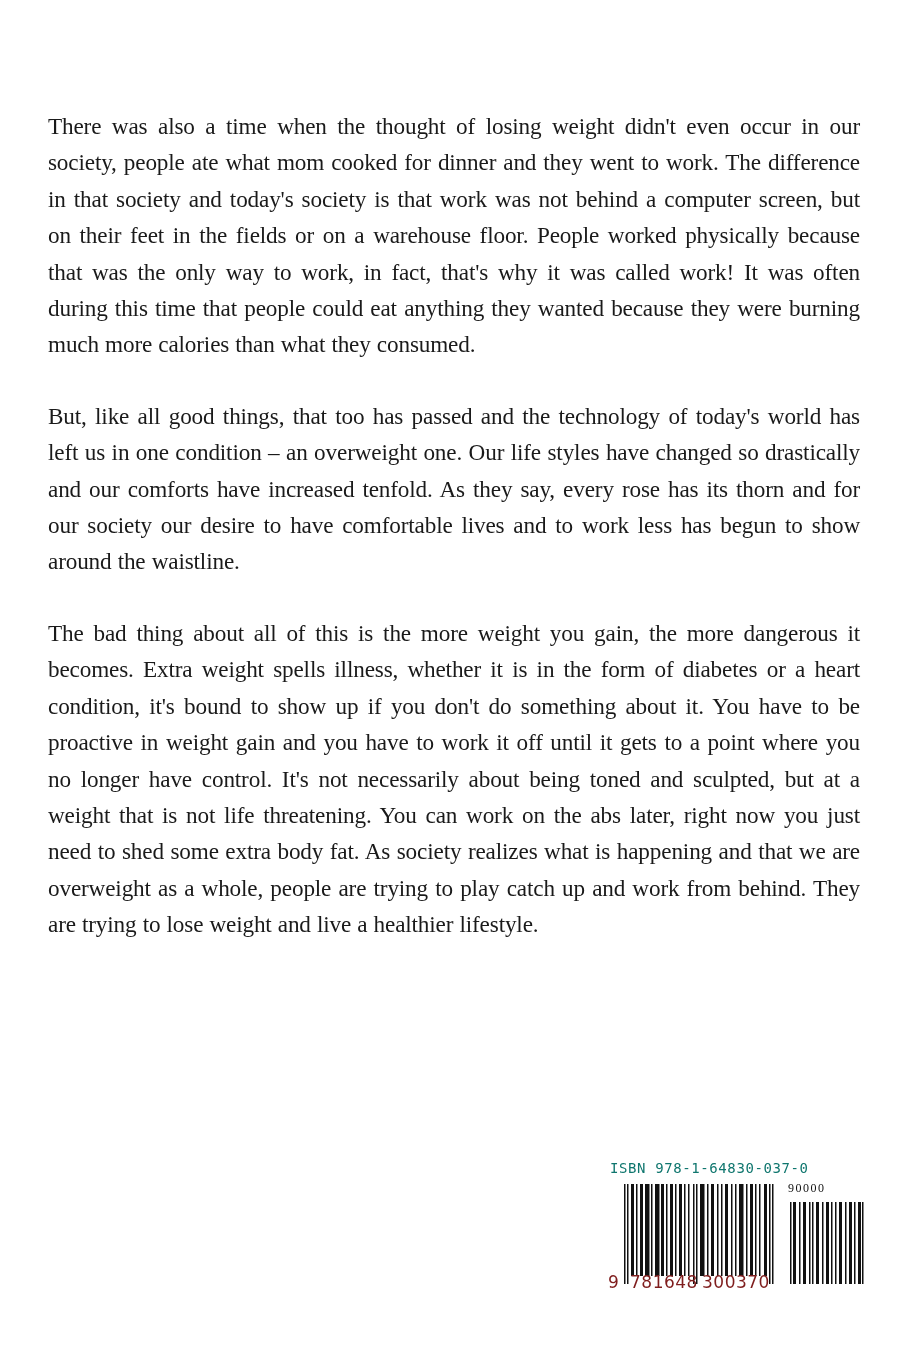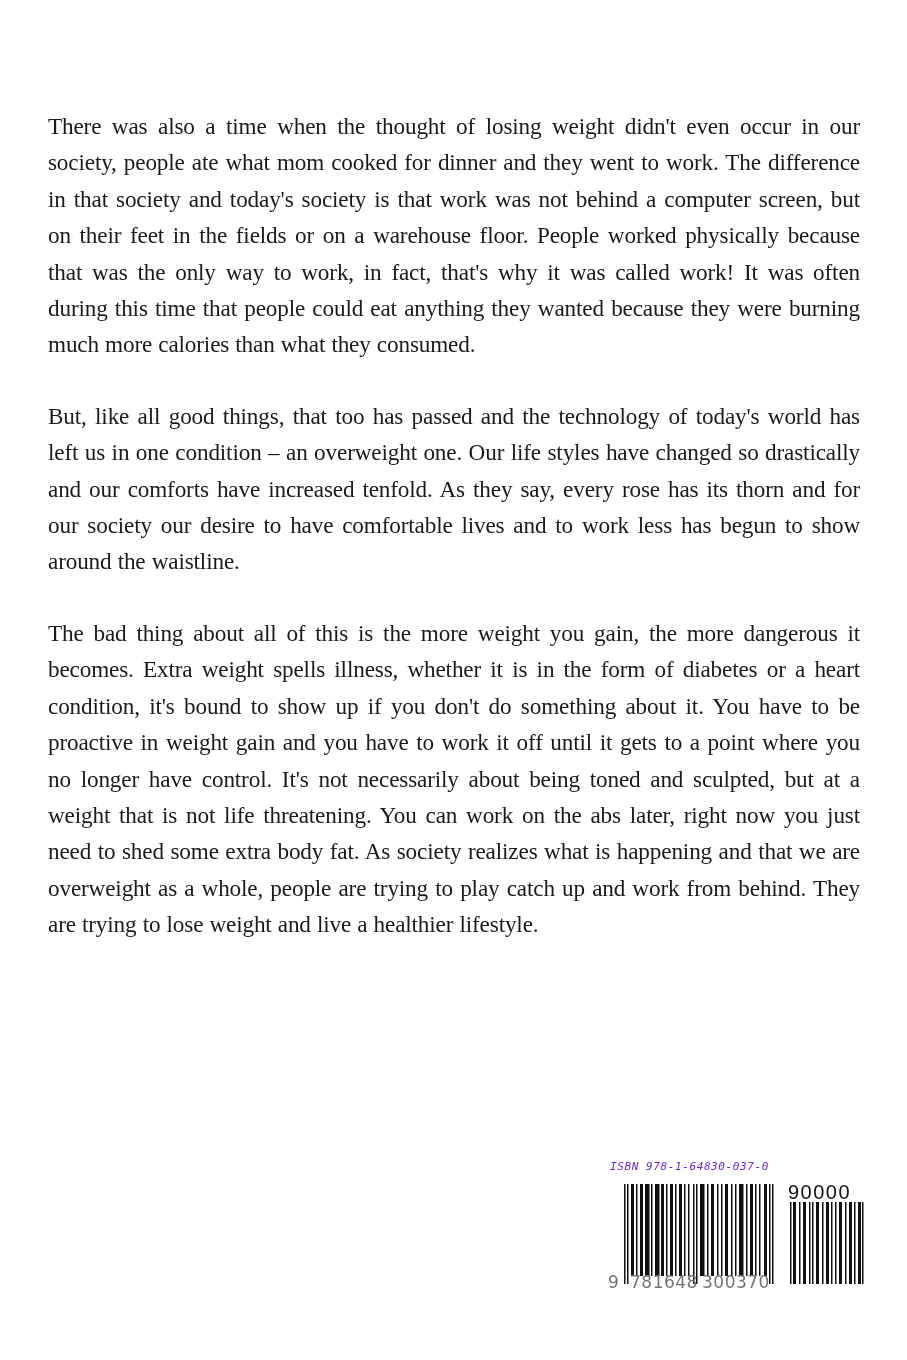--- a/index.html
+++ b/index.html
@@ -35,32 +35,31 @@
       left: 608px;
       top: 1160px;
       width: 250px;
       height: 140px;
     }
     .isbn-text {
       position: absolute;
       left: 2px;
       top: 0;
       font-family: "DejaVu Sans Mono", "Liberation Mono", monospace;
-      font-size: 11px;
+      font-size: 14px;
       letter-spacing: 0.6px;
-      color: #6d28d9;
+      color: #0f766e;
       white-space: nowrap;
-      font-style: italic;
     }
     .price-code {
       position: absolute;
       left: 180px;
       top: 21px;
-      font-family: Liberation Sans, sans-serif;
-      font-size: 20px;
+      font-family: Liberation Serif, serif;
+      font-size: 12px;
       letter-spacing: 1.5px;
       color: #111;
     }
     .bars-main {
       position: absolute;
       left: 16px;
       top: 24px;
       width: 150px;
       height: 100px;
     }
@@ -70,21 +69,21 @@
       top: 42px;
       width: 74px;
       height: 82px;
     }
     .ean-digits {
       position: absolute;
       left: 0;
       top: 112px;
       font-family: "DejaVu Sans", "Liberation Sans", sans-serif;
       font-size: 17px;
-      color: #737373;
+      color: #7f1d1d;
       white-space: nowrap;
     }
     .ean-digits span { display: inline-block; }
     .d-first { width: 22px; }
     .d-left { width: 70px; letter-spacing: 0.5px; }
     .d-right { margin-left: 2px; letter-spacing: 0.5px; }
   </style>
 </head>
 <body>
 

